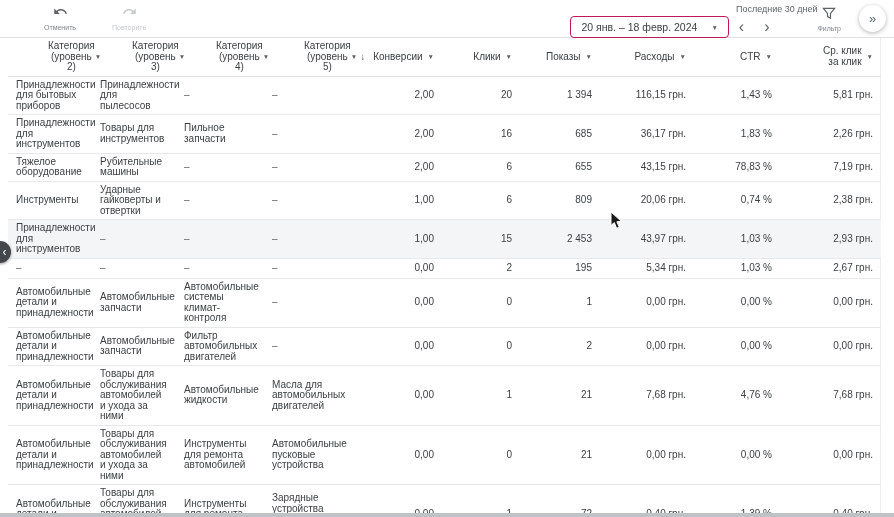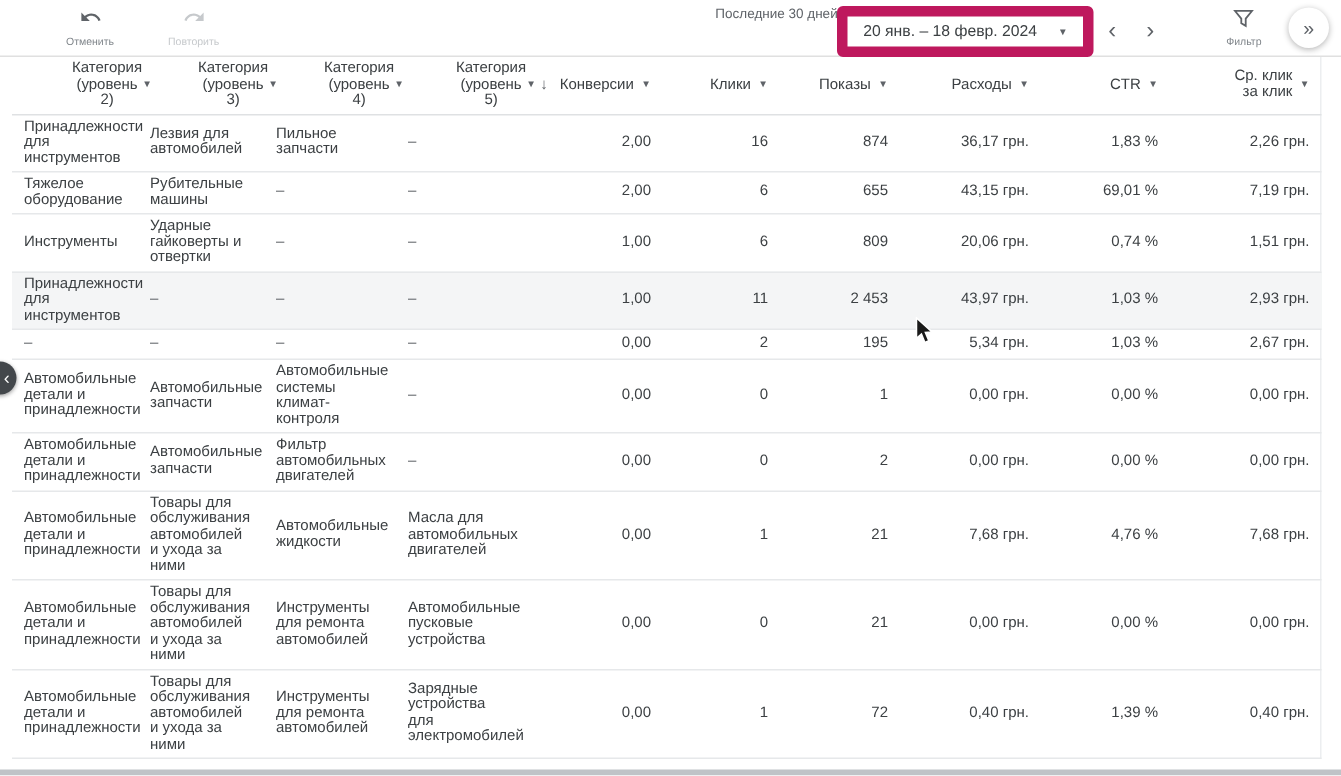--- a/index.html
+++ b/index.html
@@ -11,24 +11,24 @@
   .toolbar { height:38px; display:flex; justify-content:space-between;
     align-items:flex-start; border-bottom:1px solid #e0e0e0; padding:4px 8px 0 44px; }
   .tb-left { display:flex; gap:36px; }
   .tb-btn { display:flex; flex-direction:column; align-items:center; cursor:pointer; }
   .tb-btn svg { width:15px; height:15px; fill:#5f6368; }
   .tb-btn.disabled svg { fill:#c6c9cc; }
   .tb-label { font-size:7px; color:#80868b; margin-top:1px; white-space:nowrap; }
   .tb-btn.disabled .tb-label { color:#c6c9cc; }
 
   .tb-right { display:flex; align-items:flex-start; }
-  .date-block { display:flex; flex-direction:row;text-align:right; }
+  .date-block { display:flex; flex-direction:column;text-align:right; }
   .date-label { font-size:9px; color:#5f6368; margin:0 0 2px 10px; }
   .date-row { display:flex; align-items:center; }
-  .date-btn { display:flex; align-items:center; gap:14px; border:7px solid #be185d;
+  .date-btn { display:flex; align-items:center; gap:14px; border:1px solid #be185d;
     border-radius:4px; padding:4px 10px; font-size:10.5px; color:#3c4043;
     background:#fff; cursor:pointer; white-space:nowrap; }
   .dd { font-size:6.5px; color:#5f6368; }
   .chev { font-size:16px; color:#5f6368; padding:0 10px; line-height:22px; cursor:pointer; }
   .chev.next { margin-right:38px; }
   .filter-btn { display:flex; flex-direction:column; align-items:center;
     margin:2px 18px 0 0; cursor:pointer; }
   .filter-btn svg { width:14px; height:13px; stroke:#5f6368; fill:none; stroke-width:1.4; }
   .expand-btn { width:27px; height:27px; border-radius:50%; background:#fff;
     box-shadow:0 1px 4px rgba(0,0,0,.3); display:flex; align-items:center;
@@ -184,62 +184,74 @@
           <th class="num">
               <span class="th-inner">
                 <span>Ср. клик за клик</span>
                 <span class="dd">▼</span>
               </span>
             </th>
         </tr>
       </thead>
       <tbody>
           <tr>
+    <td class="cat">Принадлежности для бытовых приборов</td>
+    <td class="cat">Принадлежности для пылесосов</td>
+    <td class="cat dash">–</td>
+    <td class="cat dash">–</td>
+    <td class="num">2,00</td>
+    <td class="num">20</td>
+    <td class="num">1 394</td>
+    <td class="num">116,15 грн.</td>
+    <td class="num">1,43 %</td>
+    <td class="num">5,81 грн.</td>
+  </tr>
+          <tr>
     <td class="cat">Принадлежности для инструментов</td>
-    <td class="cat">Лезвия для автомобилей</td>
+    <td class="cat">Товары для инструментов</td>
     <td class="cat">Пильное запчасти</td>
     <td class="cat dash">–</td>
     <td class="num">2,00</td>
     <td class="num">16</td>
-    <td class="num">874</td>
+    <td class="num">685</td>
     <td class="num">36,17 грн.</td>
     <td class="num">1,83 %</td>
     <td class="num">2,26 грн.</td>
   </tr>
           <tr>
     <td class="cat">Тяжелое оборудование</td>
     <td class="cat">Рубительные машины</td>
     <td class="cat dash">–</td>
     <td class="cat dash">–</td>
     <td class="num">2,00</td>
     <td class="num">6</td>
     <td class="num">655</td>
     <td class="num">43,15 грн.</td>
-    <td class="num">69,01 %</td>
+    <td class="num">78,83 %</td>
     <td class="num">7,19 грн.</td>
   </tr>
           <tr>
     <td class="cat">Инструменты</td>
     <td class="cat">Ударные гайковерты и отвертки</td>
     <td class="cat dash">–</td>
     <td class="cat dash">–</td>
     <td class="num">1,00</td>
     <td class="num">6</td>
     <td class="num">809</td>
     <td class="num">20,06 грн.</td>
     <td class="num">0,74 %</td>
-    <td class="num">1,51 грн.</td>
+    <td class="num">2,38 грн.</td>
   </tr>
           <tr class="hl">
     <td class="cat">Принадлежности для инструментов</td>
     <td class="cat dash">–</td>
     <td class="cat dash">–</td>
     <td class="cat dash">–</td>
     <td class="num">1,00</td>
-    <td class="num">11</td>
+    <td class="num">15</td>
     <td class="num">2 453</td>
     <td class="num">43,97 грн.</td>
     <td class="num">1,03 %</td>
     <td class="num">2,93 грн.</td>
   </tr>
           <tr>
     <td class="cat dash">–</td>
     <td class="cat dash">–</td>
     <td class="cat dash">–</td>
     <td class="cat dash">–</td>

